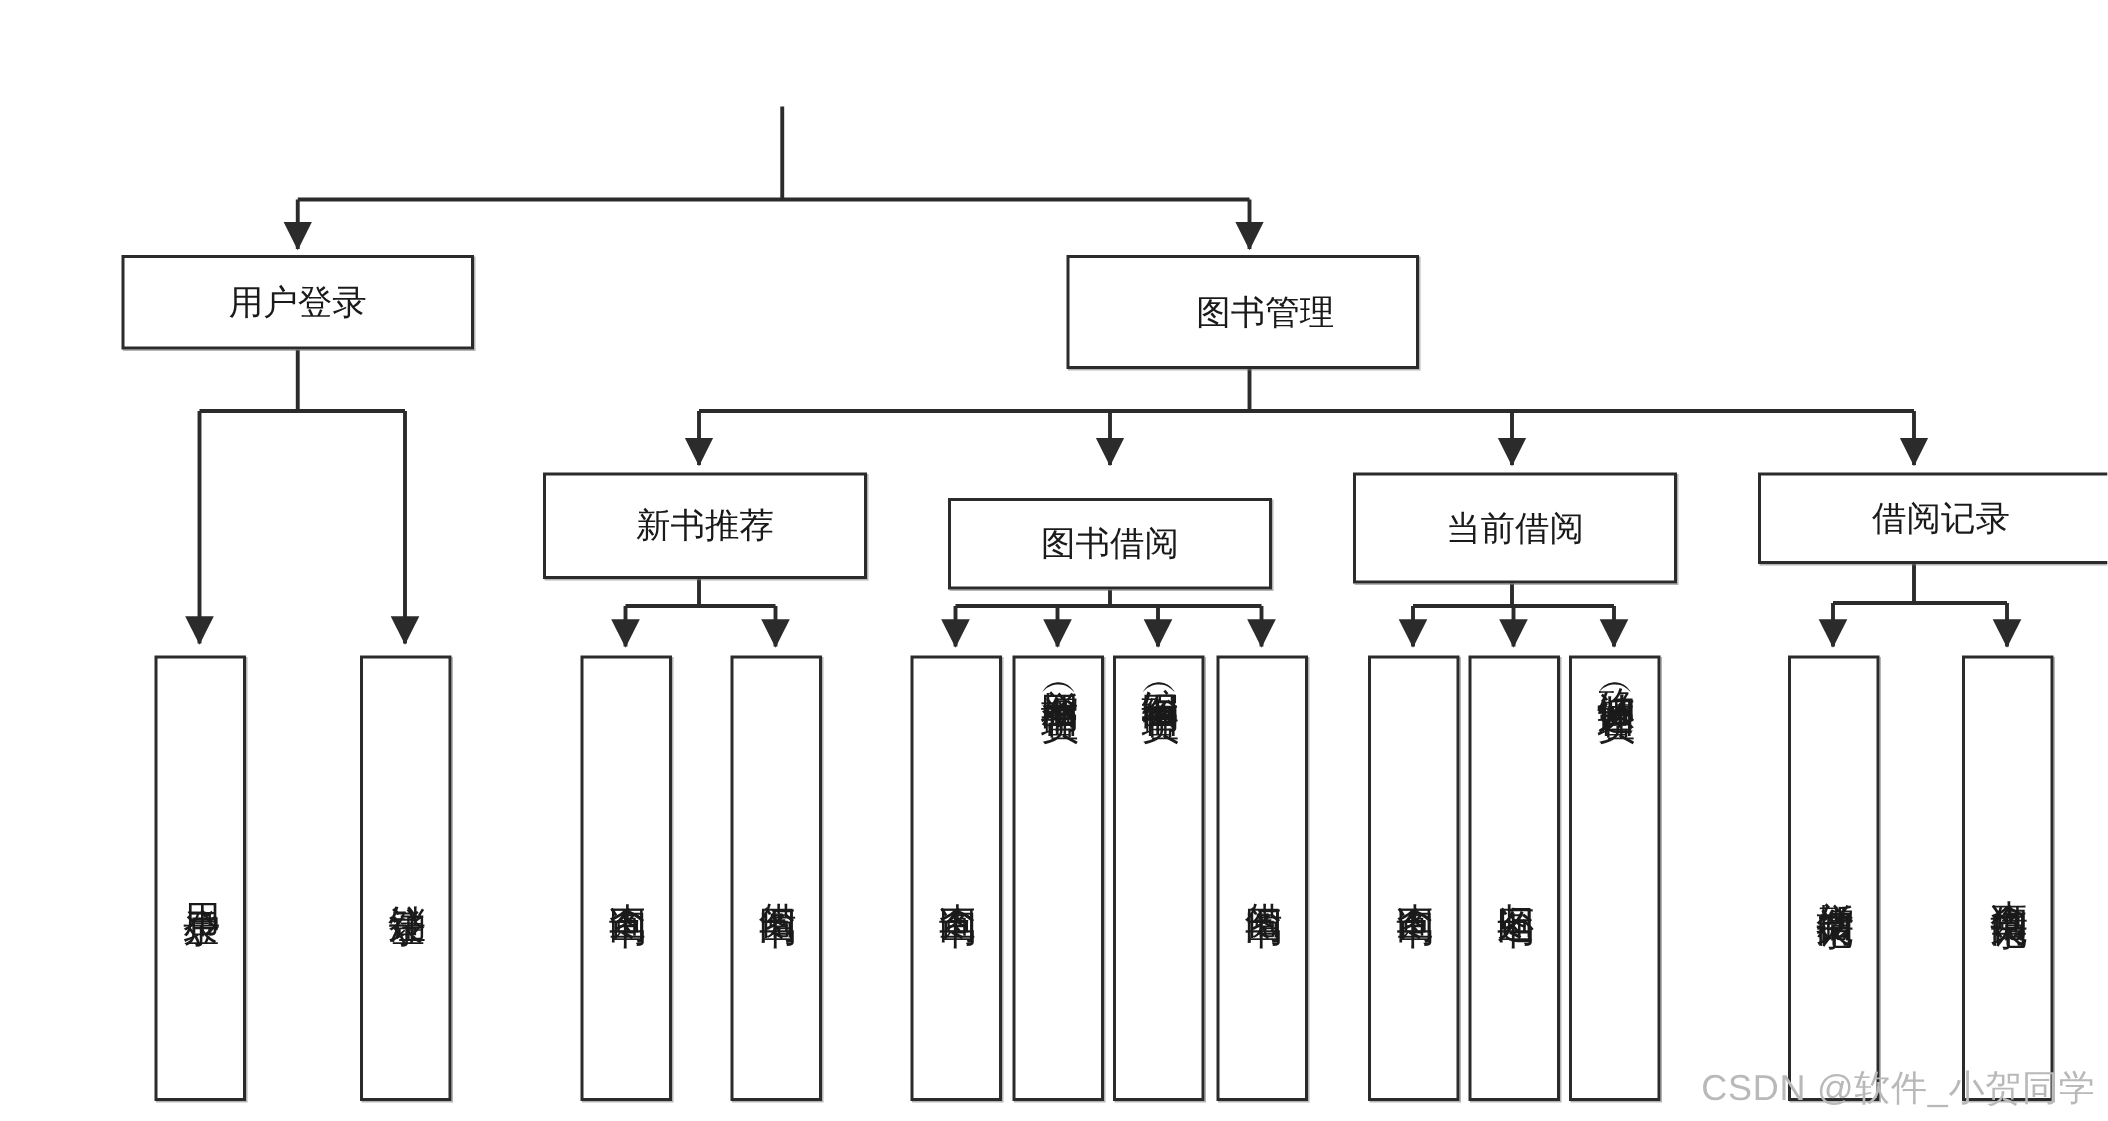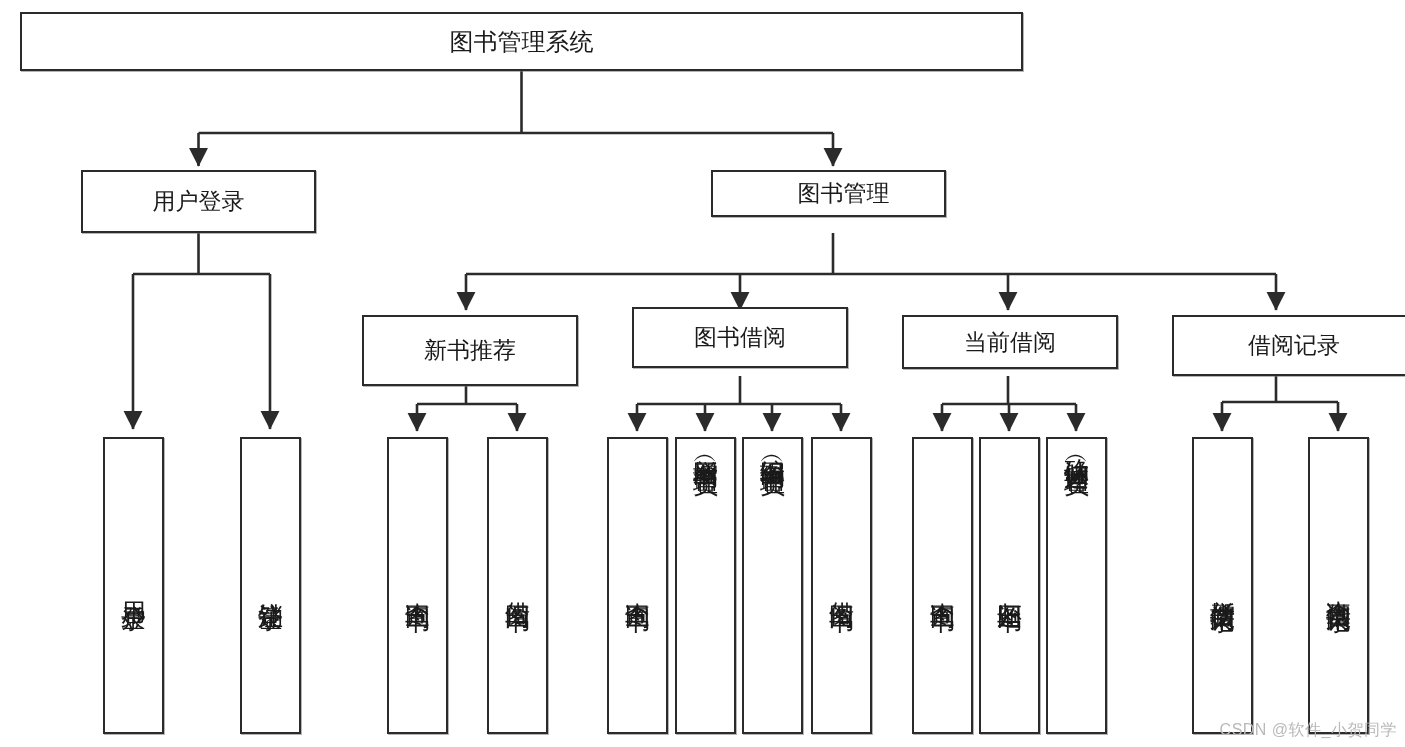--- a/index.html
+++ b/index.html
@@ -66,21 +66,21 @@
     white-space: nowrap;
   }
   
   .node.vert.v-center { align-items: center; }
   .node.vert.v-top { align-items: flex-start; }
 
   .watermark {
     position: absolute;
     right: 8px;
     bottom: 6px;
-    font-size: 16px;
+    font-size: 24px;
     color: #b9b9b9;
     letter-spacing: 0.5px;
     z-index: 5;
     white-space: nowrap;
     font-family: "Liberation Sans", "DejaVu Sans", sans-serif;
   }
 </style>
 </head>
 <body>
 
@@ -129,41 +129,38 @@
       <path d="M 1009 404 L 1009 431" marker-end="url(#arrow)"></path>
       <path d="M 1076 404 L 1076 431" marker-end="url(#arrow)"></path>
 
       <path d="M 1276 376 L 1276 402"></path>
       <path d="M 1222 402 L 1338 402"></path>
       <path d="M 1222 402 L 1222 431" marker-end="url(#arrow)"></path>
       <path d="M 1338 402 L 1338 431" marker-end="url(#arrow)"></path>
     </g>
   </svg>
 
-  <div class="node horiz root" style="left:20px; top:12px; width:1003px; height:59px;">
-    <span class="label">图书管理系统</span>
-  </div>
 
   <div class="node horiz" style="left:81px; top:170px; width:235px; height:63px;">
     <span class="label">用户登录</span>
   </div>
 
-  <div class="node horiz" style="left:711px; top:170px; width:235px; height:47px;padding-left:30px;">
+  <div class="node horiz" style="left:711px; top:170px; width:235px; height:76px;padding-left:30px;">
     <span class="label">图书管理</span>
   </div>
 
   <div class="node horiz" style="left:362px; top:315px; width:216px; height:71px;">
     <span class="label">新书推荐</span>
   </div>
 
-  <div class="node horiz" style="left:632px; top:307px; width:216px; height:61px;">
+  <div class="node horiz" style="left:632px; top:332px; width:216px; height:61px;">
     <span class="label">图书借阅</span>
   </div>
 
-  <div class="node horiz" style="left:902px; top:315px; width:216px; height:54px;">
+  <div class="node horiz" style="left:902px; top:315px; width:216px; height:74px;">
     <span class="label">当前借阅</span>
   </div>
 
   <div class="node horiz" style="left:1172px; top:315px; width:244px; height:61px;">
     <span class="label">借阅记录</span>
   </div>
 
   <div class="node vert v-center" style="left:103px; top:437px; width:61px; height:297px;">
     <span class="label">用户登录</span>
   </div>

